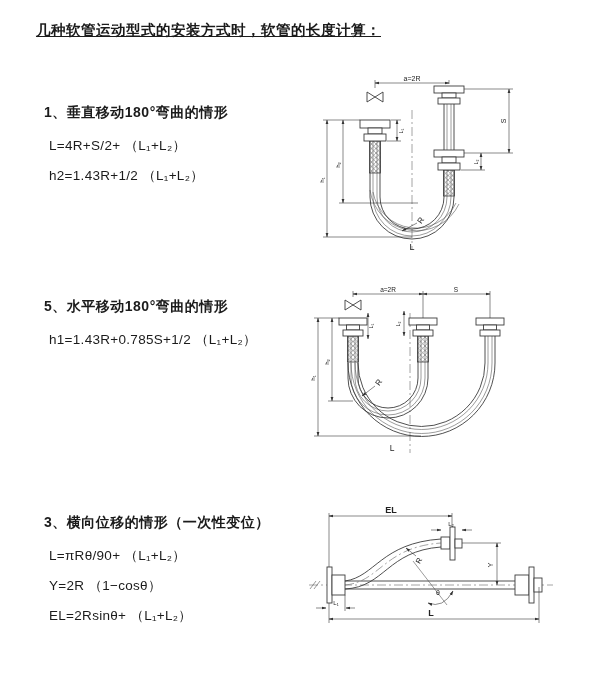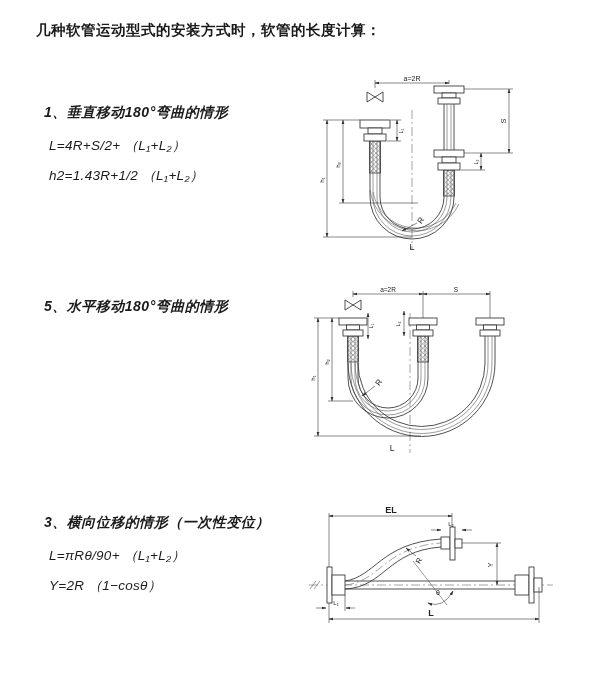--- a/index.html
+++ b/index.html
@@ -3,23 +3,23 @@
 <meta charset="utf-8">
 <style>
   html,body{margin:0;padding:0;}
   body{
     width:600px;height:675px;position:relative;background:#ffffff;
     font-family:"Liberation Sans","DejaVu Sans",sans-serif;color:#1b1b1b;
     overflow:hidden;
   }
   .abs{position:absolute;}
   .title{
-    left:36px;top:21px;font-size:14.5px;font-weight:bold;letter-spacing:0.5px;
+    left:36px;top:21px;font-size:14.5px;font-weight:bold;letter-spacing:0.5px;text-decoration:underline;
   }
-  .section{left:44px;width:270px;font-style:italic;}
+  .section{left:44px;width:270px;}
   .sec1{top:104px;}
   .sec2{top:298px;}
   .sec3{top:514px;}
   .sec-heading{font-size:14px;font-weight:bold;letter-spacing:0.5px;margin-bottom:9px;}
   .formula{font-size:13.5px;letter-spacing:0.3px;line-height:30px;margin-left:5px;white-space:nowrap;}
   .diagram{position:absolute;}
   .d1{left:313px;top:72px;width:220px;height:188px;}
   .d2{left:308px;top:283px;width:245px;height:180px;}
   .d3{left:303px;top:503px;width:258px;height:147px;}
   svg{display:block;}
@@ -36,26 +36,28 @@
 <div class="abs title">几种软管运动型式的安装方式时，软管的长度计算：</div>
 
 <div class="abs section sec1">
   <div class="sec-heading">1、垂直移动180°弯曲的情形</div>
   <div class="formula">L=4R+S/2+ （L₁+L₂）</div>
   <div class="formula">h2=1.43R+1/2 （L₁+L₂）</div>
 </div>
 
 <div class="abs section sec2">
   <div class="sec-heading">5、水平移动180°弯曲的情形</div>
+  <div class="formula">h1=1.43R+0.785S+1/2 （L₁+L₂）</div>
 </div>
 
 <div class="abs section sec3">
   <div class="sec-heading">3、横向位移的情形（一次性变位）</div>
   <div class="formula">L=πRθ/90+ （L₁+L₂）</div>
   <div class="formula">Y=2R （1−cosθ）</div>
+  <div class="formula">EL=2Rsinθ+ （L₁+L₂）</div>
 </div>
 
 <div class="diagram d1">
 <svg width="220" height="188" viewBox="0 0 220 188">
   <defs>
     <marker id="ar1" viewBox="0 0 10 10" refX="9" refY="5" markerWidth="8" markerHeight="8" orient="auto-start-reverse">
       <path d="M0,2 L10,5 L0,8 z" fill="#333"></path>
     </marker>
     <pattern id="hx1" width="4.5" height="4.5" patternUnits="userSpaceOnUse">
       <path d="M0,4.5 L4.5,0 M0,0 L4.5,4.5" stroke="#666" stroke-width="0.55"></path>

